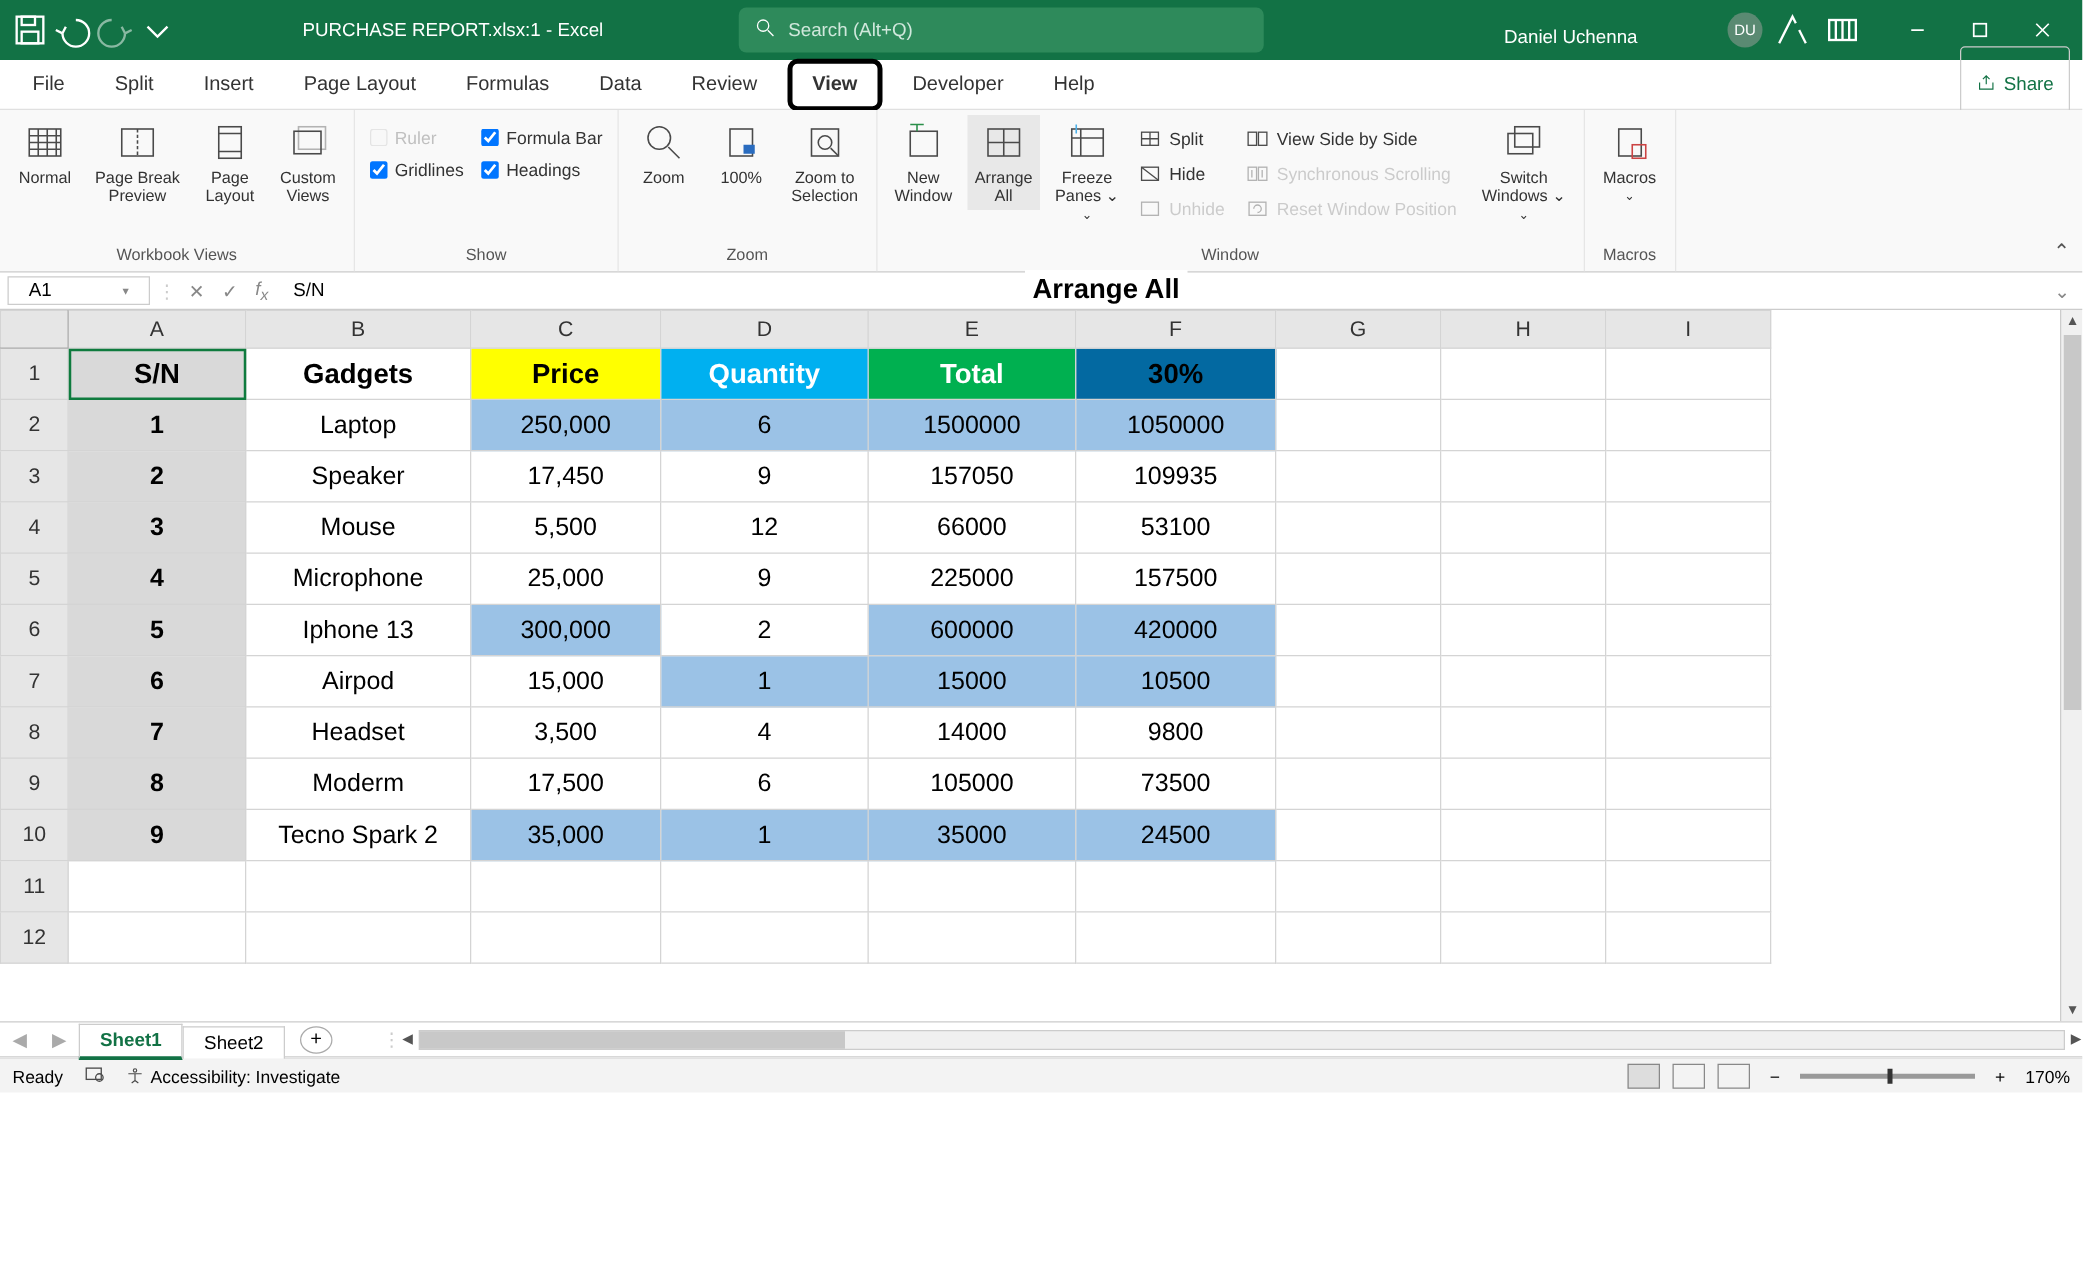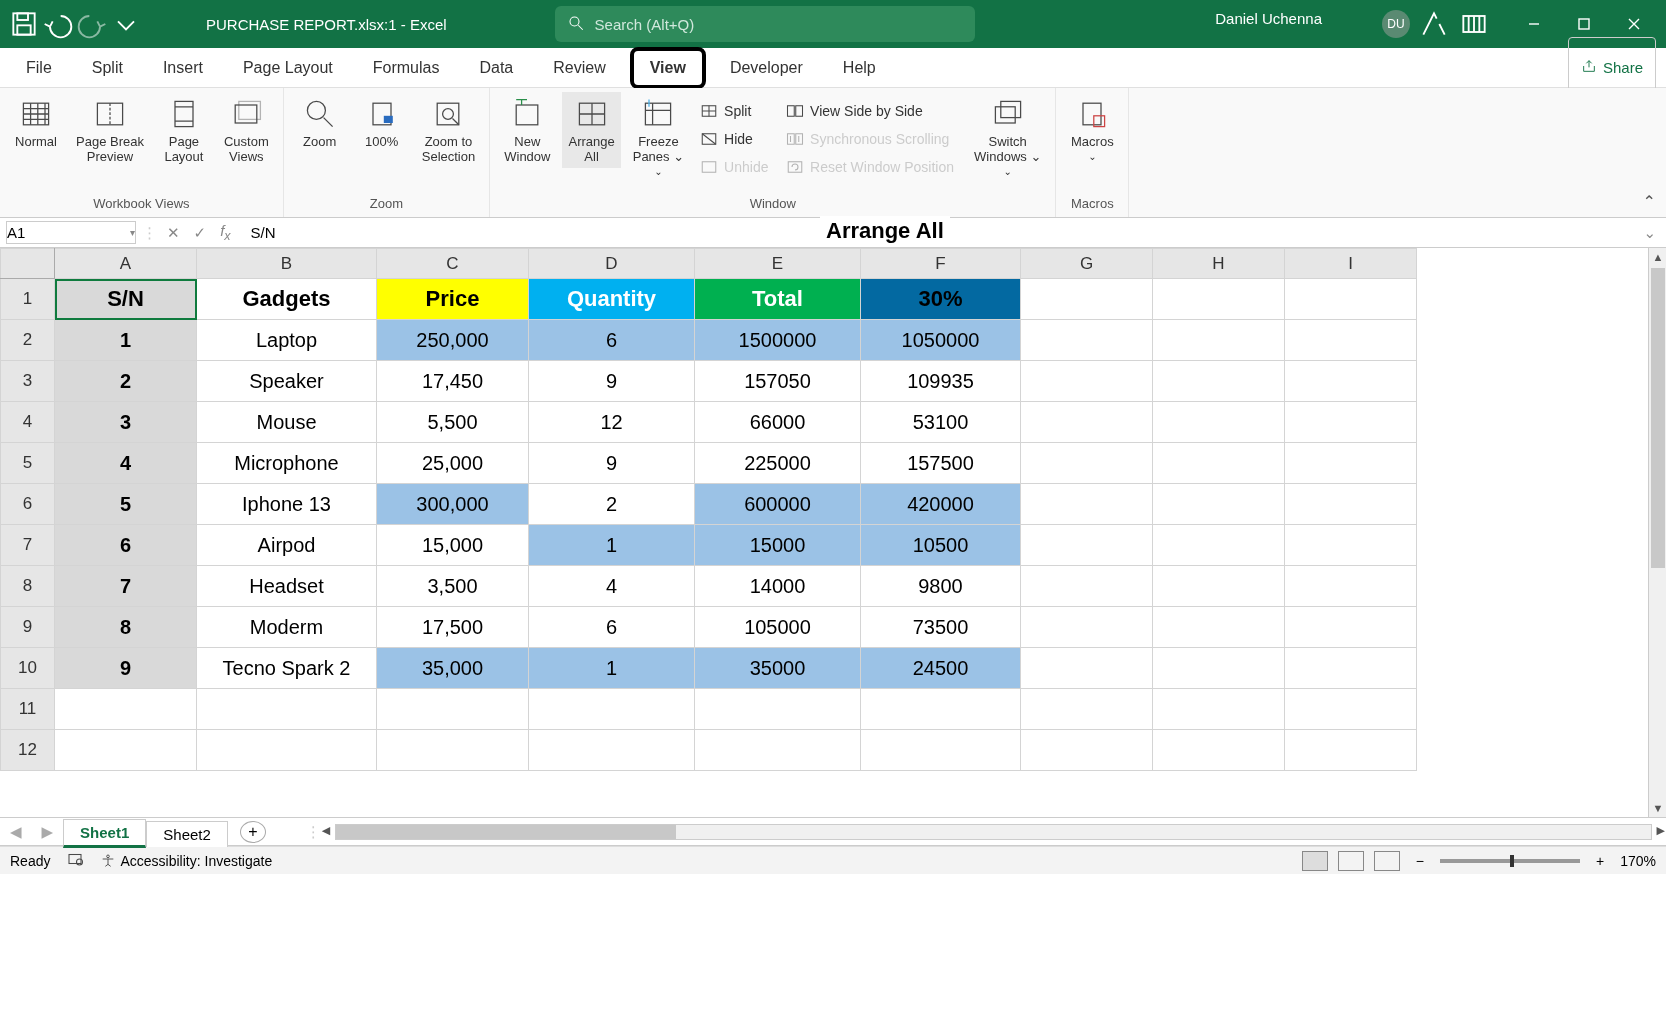--- a/index.html
+++ b/index.html
@@ -2,24 +2,24 @@
 <html><head>
 <meta charset="utf-8">
 <style>
 * { margin:0; padding:0; box-sizing:border-box; font-family:"Segoe UI",Arial,sans-serif; }
 body { background:#fff; width:1666px; height:1020px; overflow:hidden; transform-origin:top left; }
 
 
 .titlebar { height:48px; background:#127245; display:flex; align-items:center; color:#fff; padding:0 8px; gap:8px; }
 .titlebar .qat { display:flex; align-items:center; gap:2px; }
 .qat-btn { width:32px; height:32px; display:flex; align-items:center; justify-content:center; border-radius:4px; }
-.titlebar .title { margin-left:56px; font-size:15px; }
+.titlebar .title { margin-left:92px; font-size:15px; }
 .titlebar .searchbox { margin-left:100px; background:#2e8a5b; height:36px; width:420px; border-radius:6px; display:flex; align-items:center; padding:0 12px; gap:10px; color:#d0e8dc; font-size:15px; }
 .titlebar .spacer { flex:1; }
-.titlebar .user { display:flex; align-items:flex-start; gap:12px; font-size:15px; }
+.titlebar .user { display:flex; align-items:flex-end; gap:24px; font-size:15px; }
 .avatar { width:28px; height:28px; border-radius:50%; background:#5a8a72; display:flex; align-items:center; justify-content:center; font-size:12px;margin-left:48px; }
 .win-controls { display:flex; gap:2px; margin-left:12px; }
 .win-btn { width:48px; height:32px; display:flex; align-items:center; justify-content:center; }
 
 
 .ribbon-tabs { height:40px; background:#fff; display:flex; align-items:center; gap:8px; padding:0 10px; border-bottom:1px solid #e0e0e0; }
 .ribbon-tab { padding:8px 16px; font-size:16px; color:#333; border-radius:4px; cursor:pointer; }
 .ribbon-tab.active { border:4px solid #000; border-radius:8px; font-weight:600; background:#fff; }
 .ribbon-tabs .share { margin-left:auto; display:flex; align-items:center; gap:6px; color:#127245; font-size:15px; border:1px solid #ccc; padding:20px 12px; border-radius:4px; }
 
@@ -35,21 +35,21 @@
 .rbtn-sm input[type=checkbox]{ width:14px; height:14px; }
 .checkcol { display:flex; flex-direction:column; gap:6px; padding-top:8px; }
 .ribbon .collapse { position:absolute; right:10px; bottom:6px; font-size:16px; color:#555; }
 
 
 .cursor-arrow { position:absolute; left:805px; top:165px; font-size:30px; transform:rotate(-25deg); pointer-events:none; }
 .annotation-label { position:absolute; left:820px; top:216px; font-size:22px; font-weight:700; background:#fff; padding:2px 6px; z-index:50; }
 
 
 .formula-bar { height:30px; display:flex; align-items:center; border-bottom:1px solid #ccc; font-size:15px; }
-.name-box { width:130px; border:1px solid #ccc; margin:0 6px; padding:2px 0; display:flex; align-items:center; justify-content:space-between; }
+.name-box { width:114px; border:1px solid #ccc; margin:0 6px; padding:2px 16px; display:flex; align-items:center; justify-content:space-between; }
 .fx-controls { display:flex; align-items:center; gap:14px; padding:0 10px; color:#888; }
 .fx-input { flex:1; padding:0 10px; }
 
 
 .sheet-area { position:relative; height:570px; overflow:hidden; border-bottom:1px solid #ccc; }
 table.grid { border-collapse:collapse; table-layout:fixed; }
 .grid th, .grid td { border:1px solid #d4d4d4; font-size:20px; text-align:center; height:41px; }
 .grid th.colhead { background:#e6e6e6; font-weight:400; height:30px; font-size:17px; color:#333; }
 .grid th.rowhead { background:#e6e6e6; font-weight:400; width:54px; font-size:17px; color:#333; }
 .grid th.corner  { background:#e6e6e6; width:54px; height:30px; border-right:1px solid #aaa; border-bottom:1px solid #aaa; }
@@ -213,20 +213,45 @@
             <rect x="8" y="10" width="24" height="20"></rect>
             <rect x="12" y="6" width="24" height="20" style="opacity:.4"></rect>
           </svg>
           <span style="white-space:pre-line">Custom
 Views</span>
         </div>
     </div>
     <div class="group-label">Workbook Views</div>
   </div>
 
+  <div class="ribbon-group">
+    <div class="group-body">
+      <div class="checkcol">
+        <label class="rbtn-sm" style="opacity:.5">
+            <input type="checkbox" disabled="" style="">
+            <span>Ruler</span>
+          </label>
+        <label class="rbtn-sm" style="color:#333">
+            <input type="checkbox" checked="" style="">
+            <span>Gridlines</span>
+          </label>
+      </div>
+      <div class="checkcol">
+        <label class="rbtn-sm" style="color:#333">
+            <input type="checkbox" checked="" style="">
+            <span>Formula Bar</span>
+          </label>
+        <label class="rbtn-sm" style="color:#333">
+            <input type="checkbox" checked="" style="">
+            <span>Headings</span>
+          </label>
+      </div>
+    </div>
+    <div class="group-label">Show</div>
+  </div>
 
   <div class="ribbon-group">
     <div class="group-body">
       <div class="rbtn">
           <svg viewBox="0 0 40 40">
             <circle cx="16" cy="16" r="10"></circle>
             <path d="M24 24 L34 34"></path>
           </svg>
           <span>Zoom</span>
         </div>

